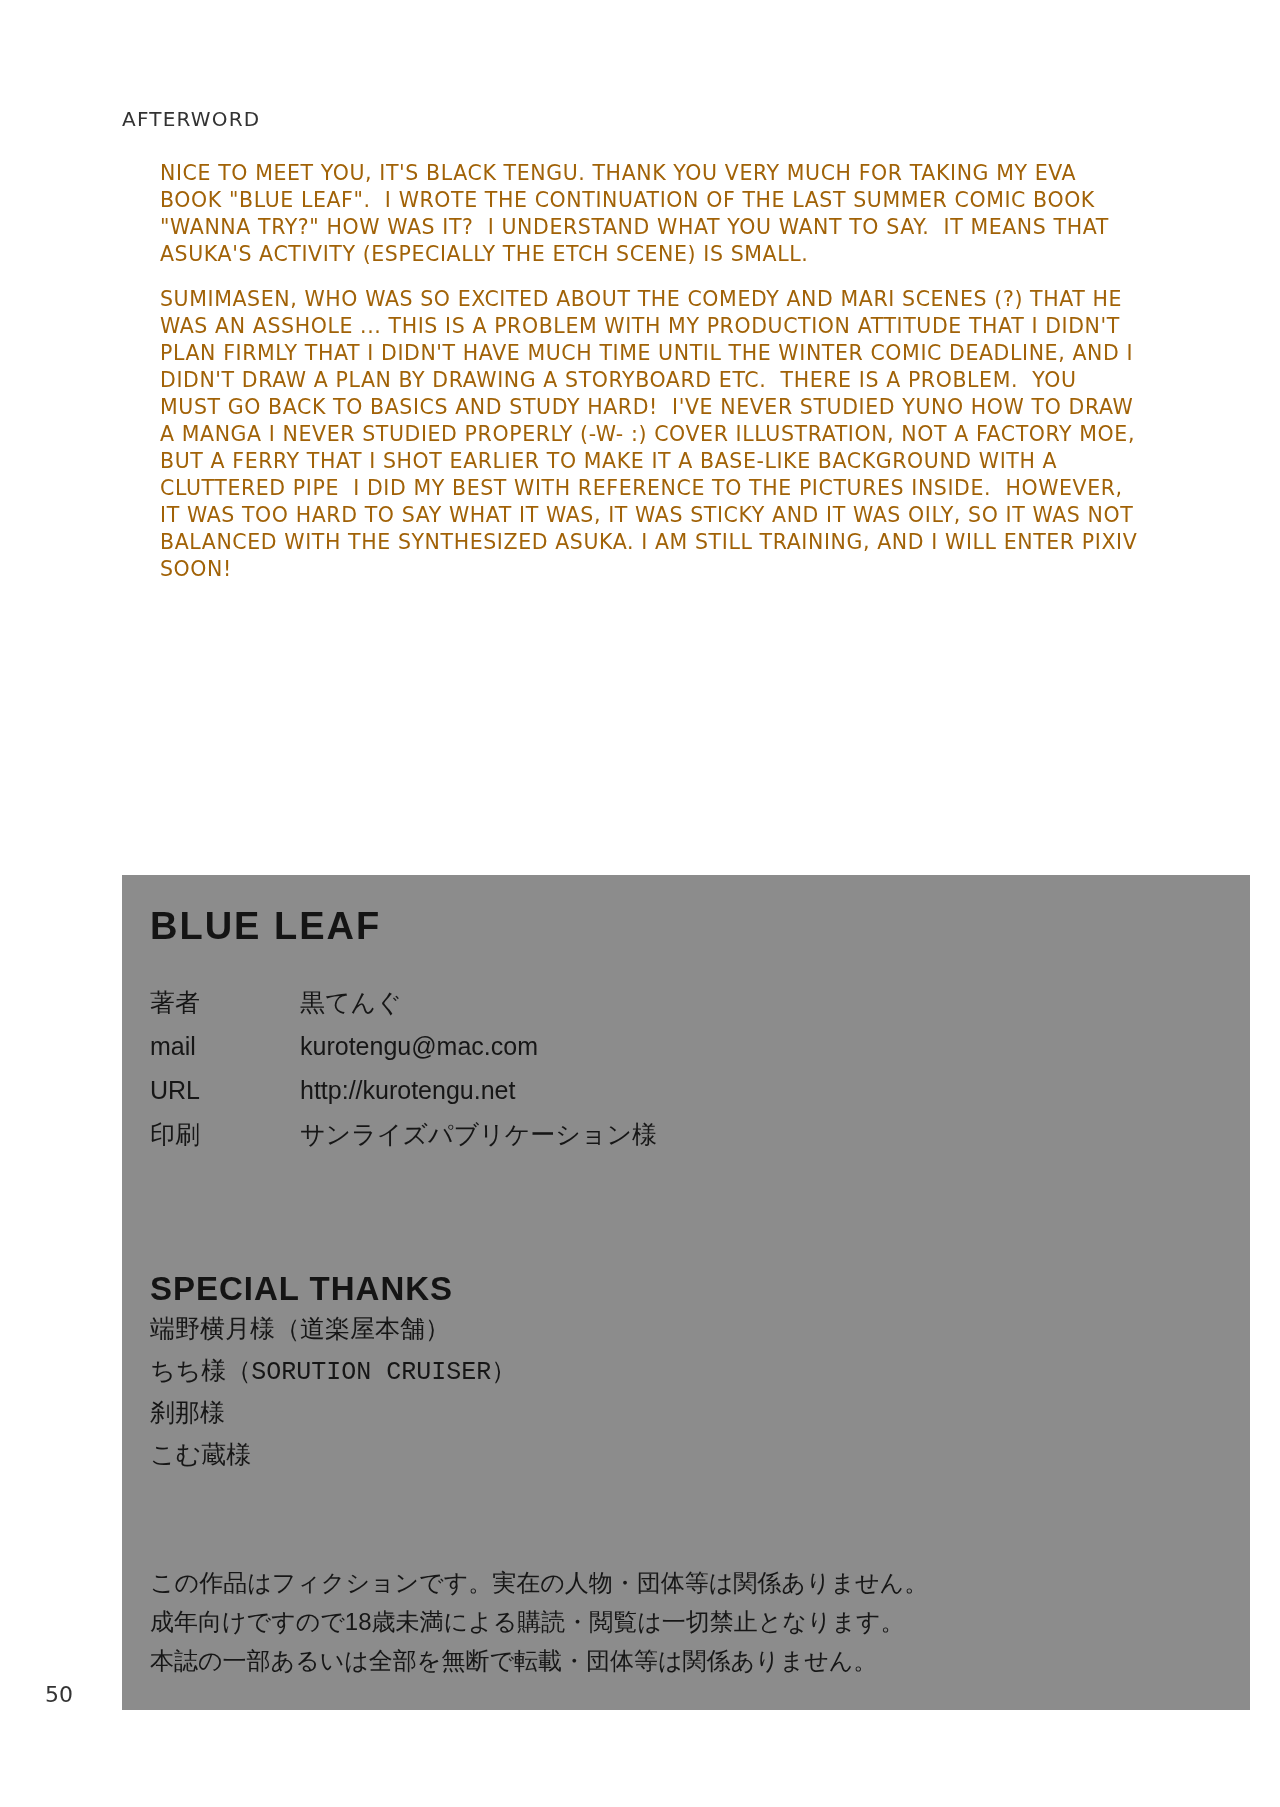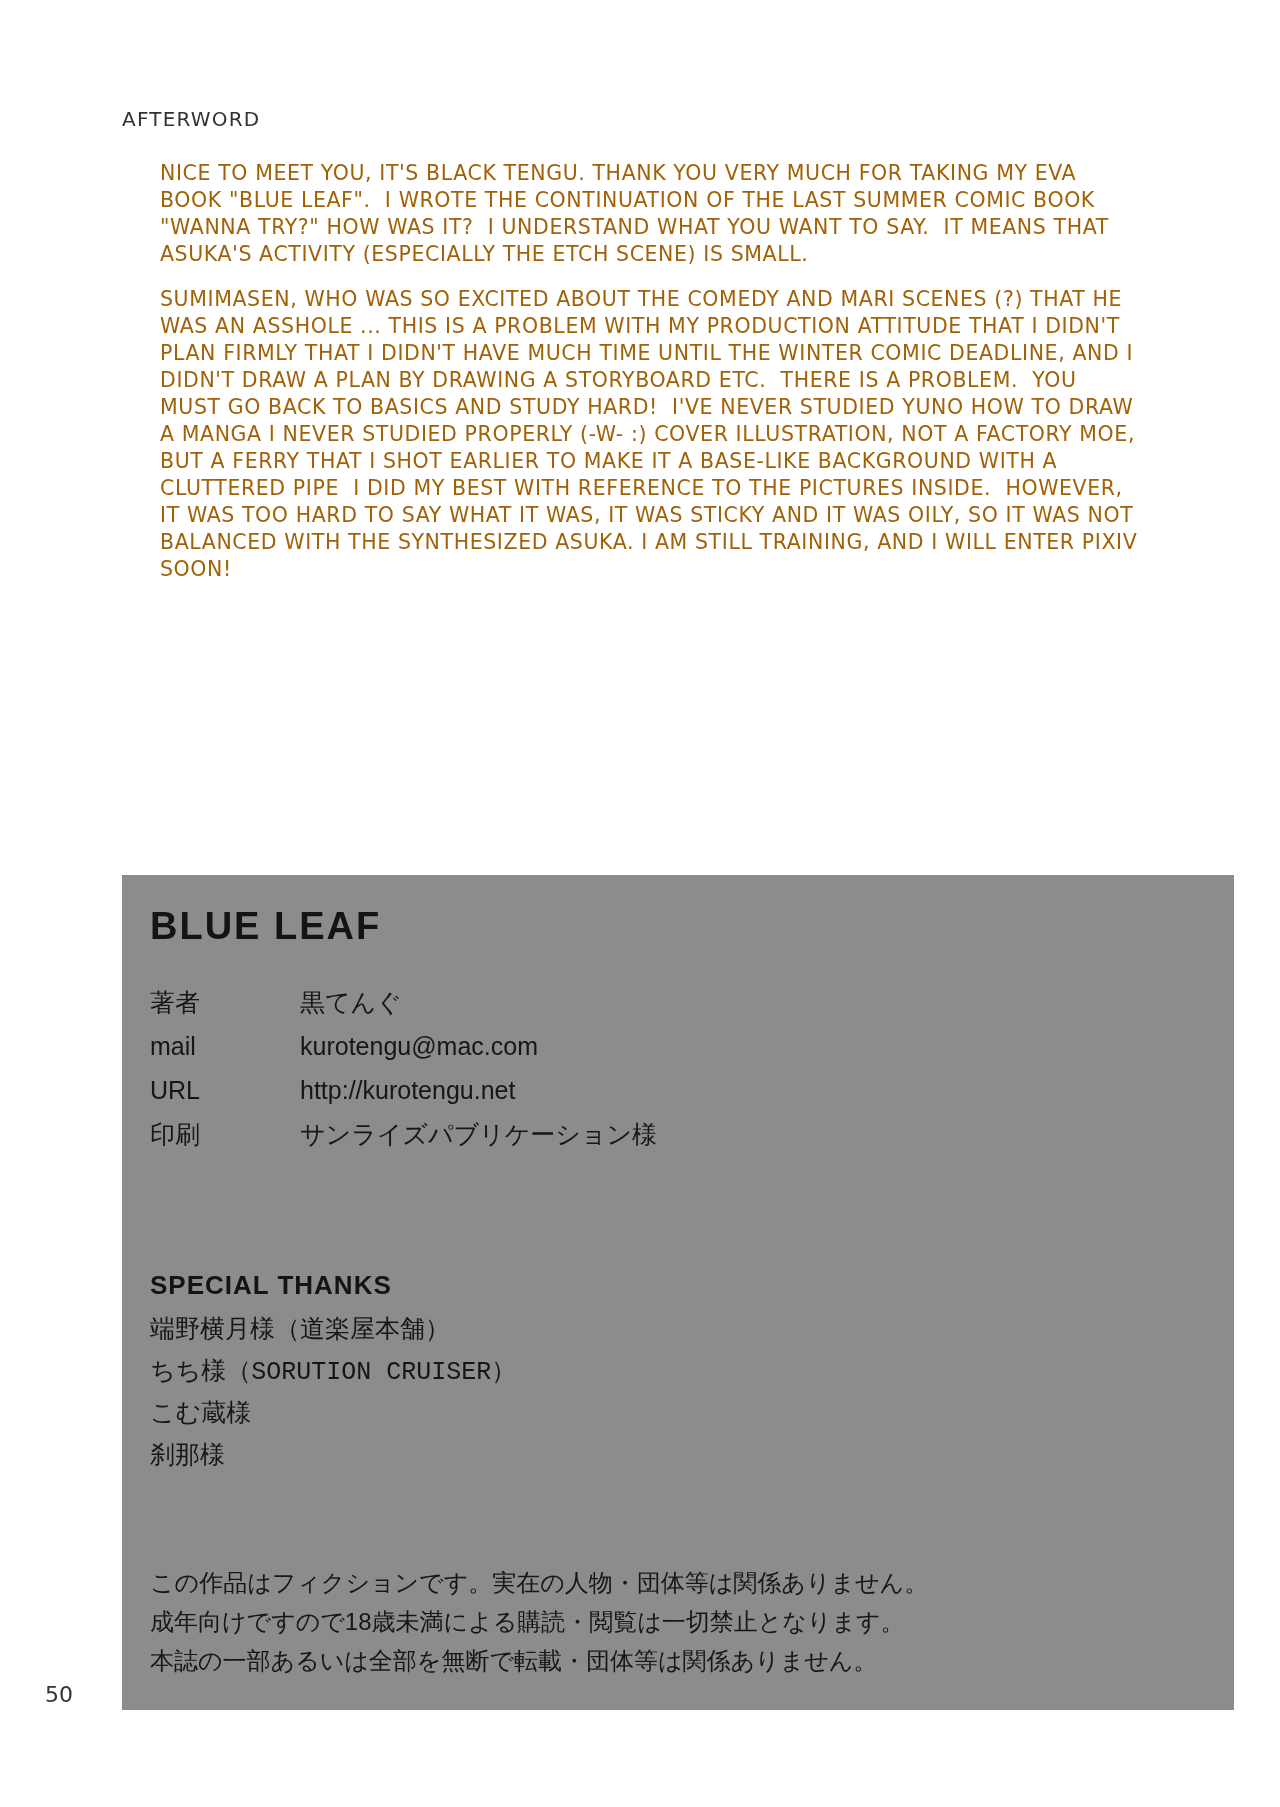--- a/index.html
+++ b/index.html
@@ -50,20 +50,21 @@
   }
 
   .colophon {
     position: absolute;
     left: 122px;
     top: 875px;
     width: 1112px;
     height: 835px;
     background: #8c8c8c;
     color: #1d1d1d;
+    padding-left: 16px;
   }
 
   .colophon-title {
     position: absolute;
     left: 28px;
     top: 30px;
     font-size: 38px;
     font-weight: 700;
     letter-spacing: 2px;
     color: #141414;
@@ -85,21 +86,21 @@
   }
   .info-table td.label {
     width: 150px;
     white-space: nowrap;
   }
 
   .thanks-title {
     position: absolute;
     left: 28px;
     top: 395px;
-    font-size: 26px;
+    font-size: 33px;
     font-weight: 700;
     letter-spacing: 1px;
     color: #141414;
   }
   .thanks-list {
     position: absolute;
     left: 28px;
     top: 435px;
     font-size: 25px;
     line-height: 42px;
@@ -161,22 +162,22 @@
           <td class="value">サンライズパブリケーション様</td>
         </tr>
       </tbody>
     </table>
 
     <div class="thanks-title">SPECIAL THANKS</div>
 
     <div class="thanks-list">
       <div>端野横月様（道楽屋本舗）</div>
       <div>ちち様（SORUTION CRUISER）</div>
+      <div>刹那様</div>
       <div>こむ蔵様</div>
-      <div>刹那様</div>
     </div>
 
     <div class="notices">
       <div>この作品はフィクションです。実在の人物・団体等は関係ありません。</div>
       <div>成年向けですので18歳未満による購読・閲覧は一切禁止となります。</div>
       <div>本誌の一部あるいは全部を無断で転載・団体等は関係ありません。</div>
     </div>
 
   </div>
 

